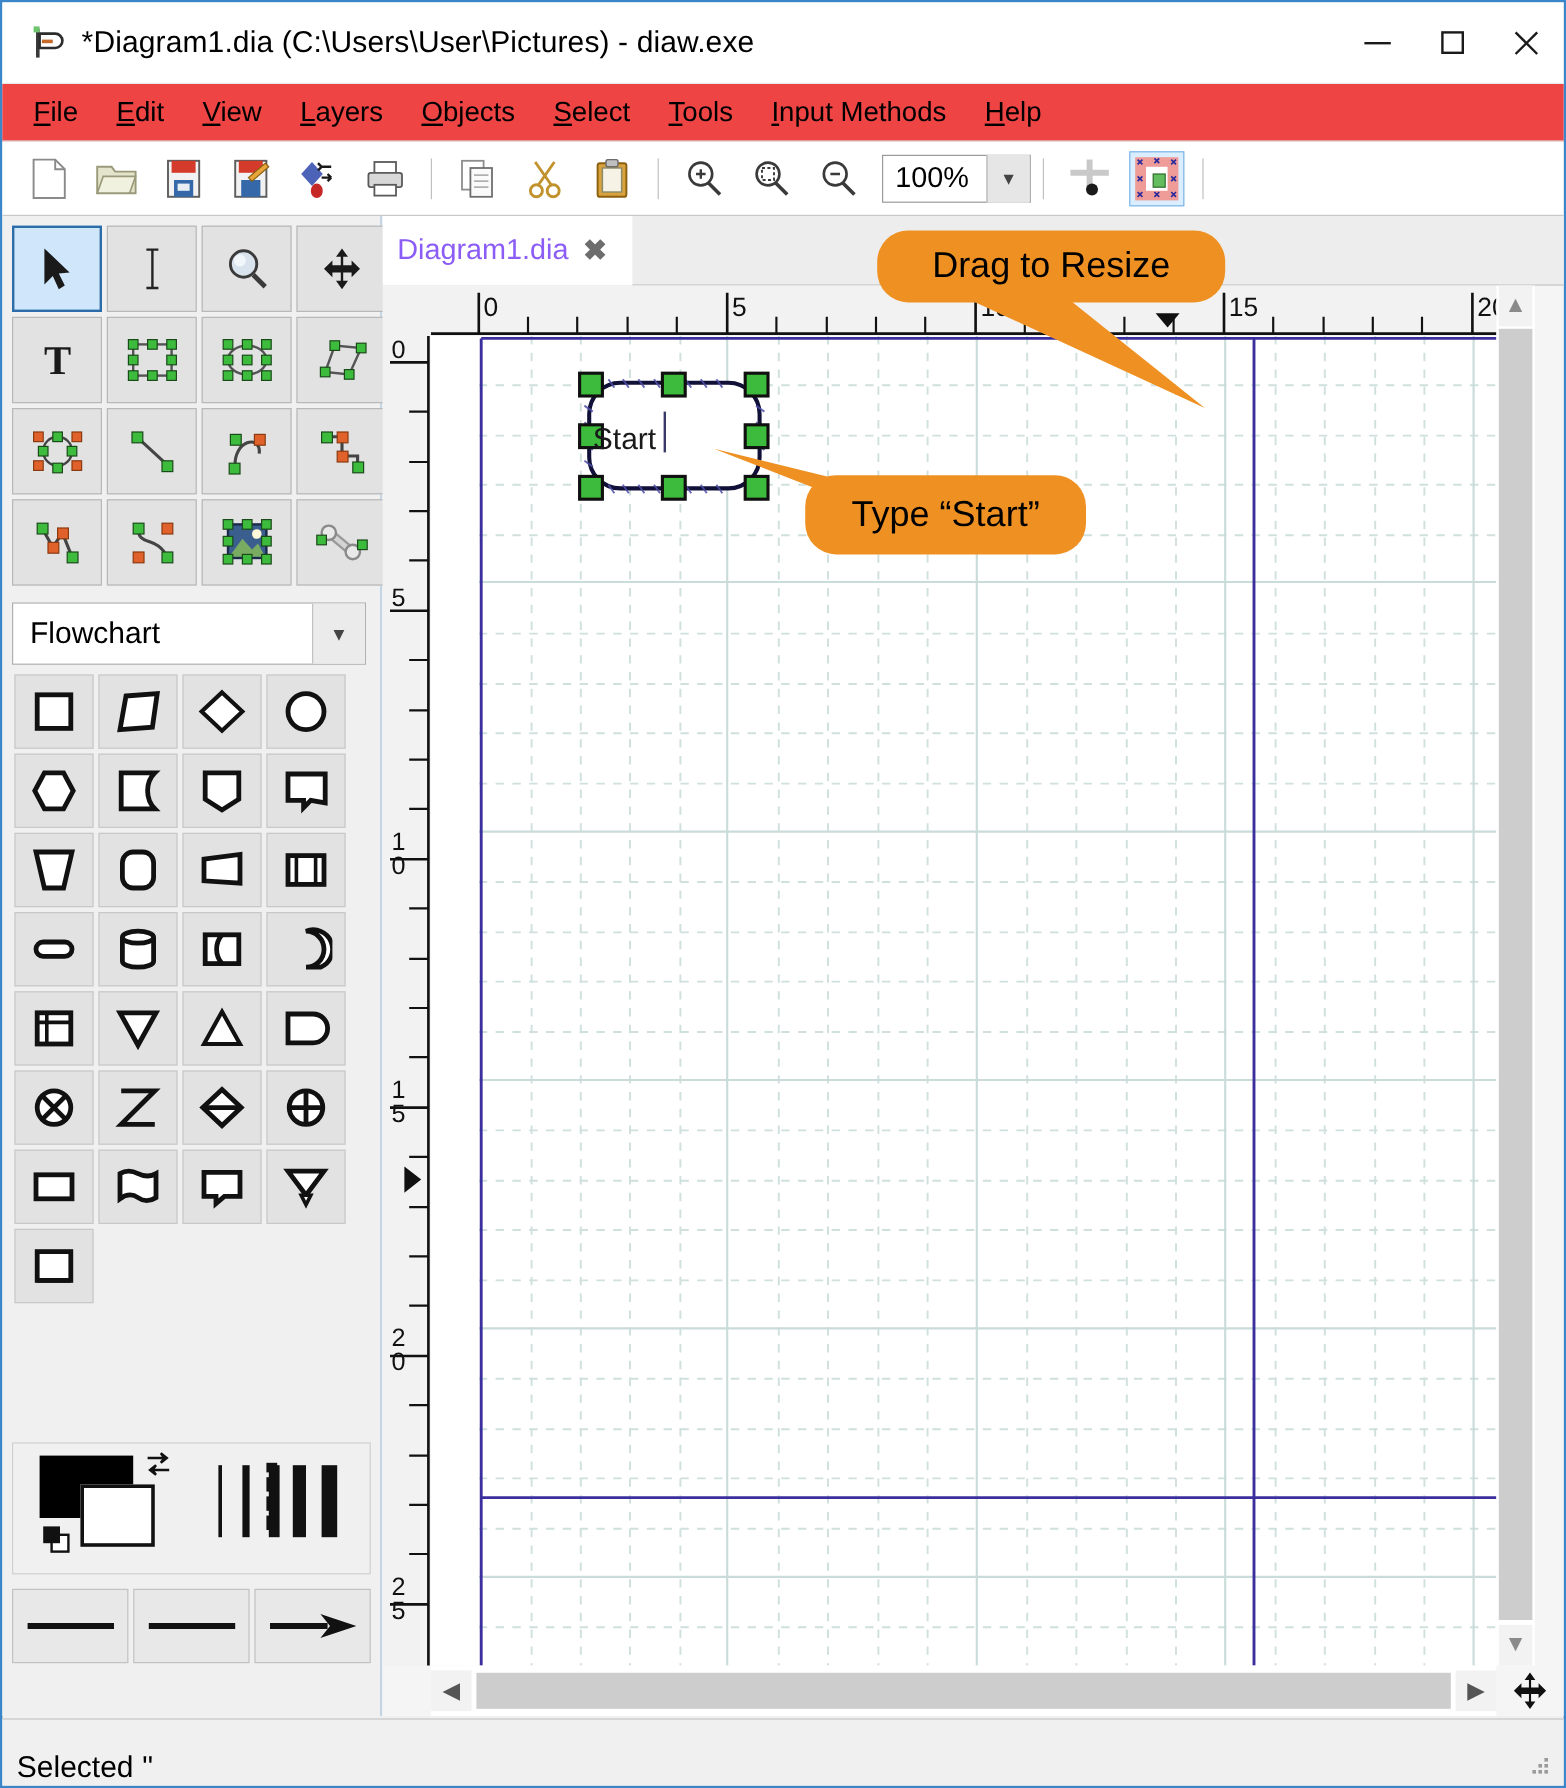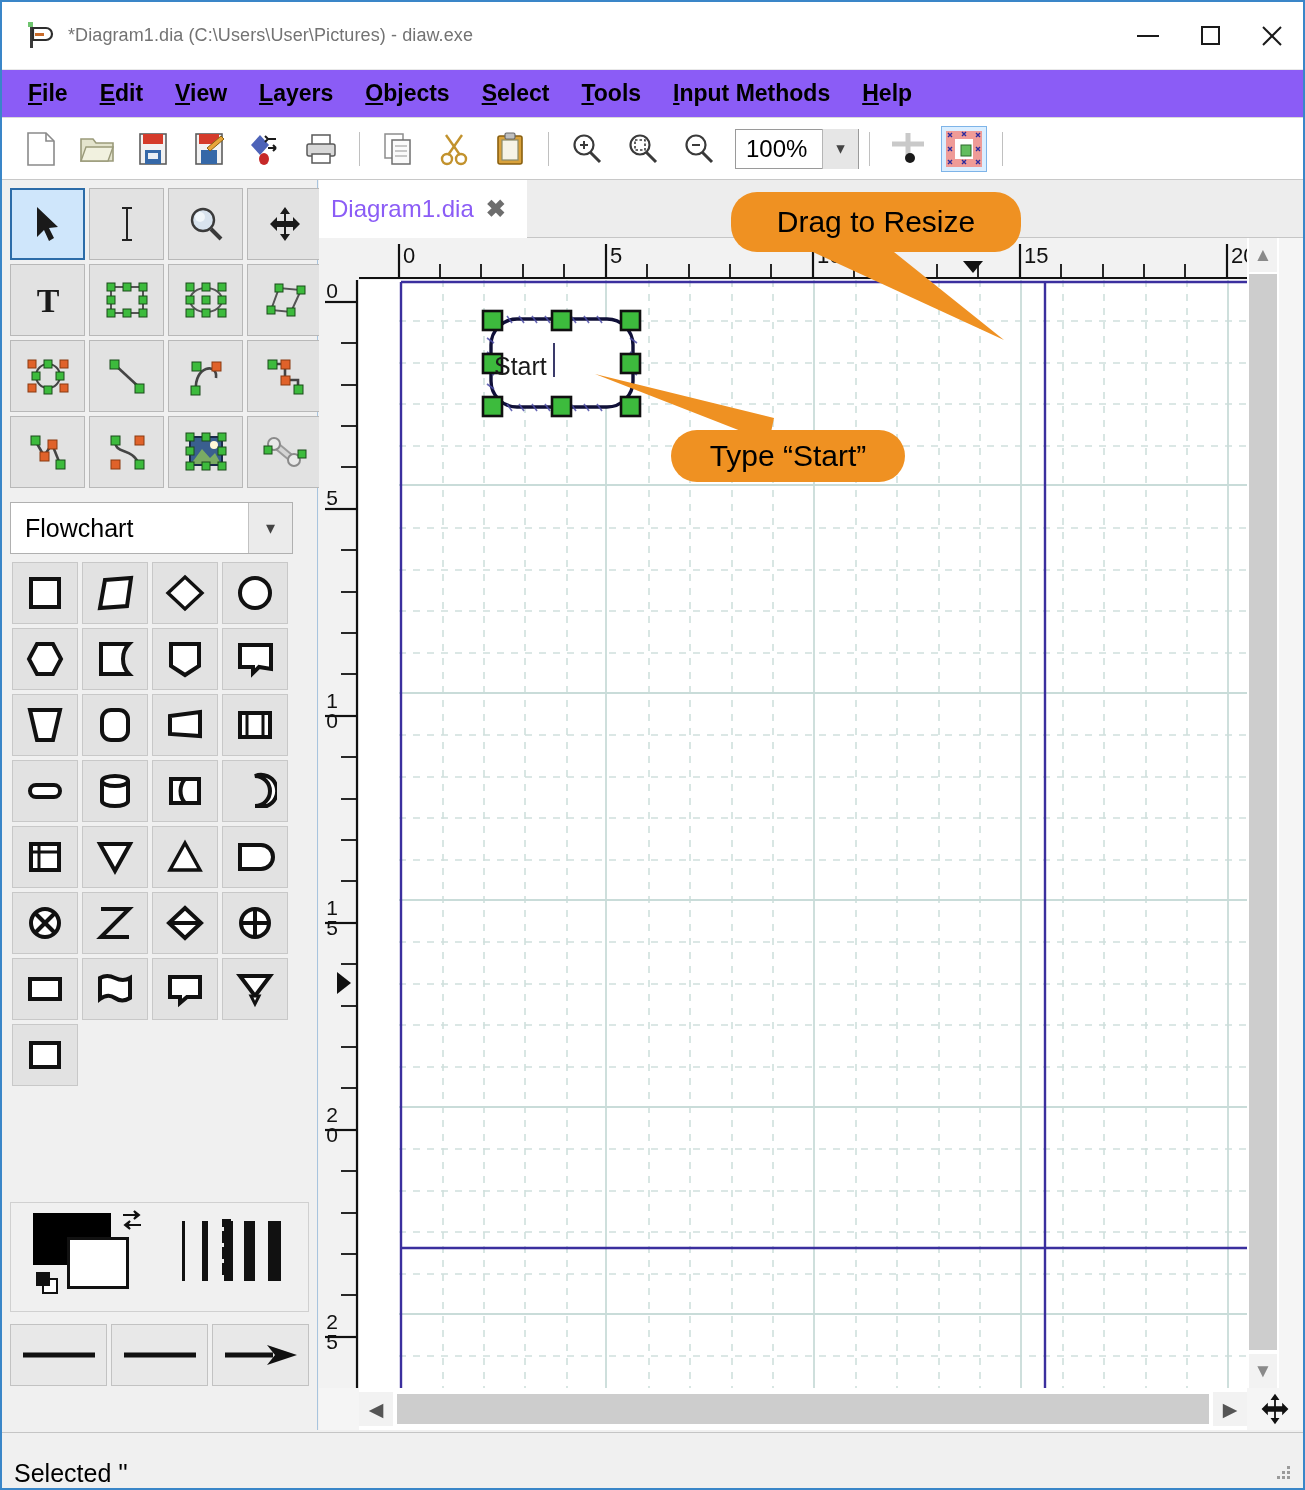--- a/index.html
+++ b/index.html
@@ -21,36 +21,35 @@
     position: absolute; top: 0; left: 0; right: 0; height: 68px;
     background: #ffffff;
     display: flex; align-items: center;
     border-bottom: 1px solid #e8e8e8;
   }
   .app-icon {
     width: 30px; height: 30px; margin-left: 22px; margin-right: 14px;
     position: relative; flex: none;
   }
   .title-text {
-    font-size: 18px; color: #737373; letter-spacing: 0.1px; white-space: nowrap;
+    font-size: 25px; color: #000000; letter-spacing: 0.1px; white-space: nowrap;
   }
   .win-btns { margin-left: auto; display: flex; height: 68px; }
   .win-btn {
     width: 62px; height: 68px; display: flex; align-items: center; justify-content: center;
     position: relative;
   }
   .min-glyph { width: 22px; height: 2px; background: #1a1a1a; display: block; }
   .max-glyph { width: 19px; height: 19px; border: 2px solid #1a1a1a; display: block; }
 
   
   .menubar {
     position: absolute; top: 68px; left: 0; right: 0; height: 48px;
-    background: #8b5cf6; display: flex; align-items: center;
+    background: #ef4444; display: flex; align-items: center;
     border-bottom: 1px solid #d9d9d9;
-    font-weight: bold;
   }
   .menu-item {
     font-size: 23px; color: #000; padding: 2px 16px; white-space: nowrap;
   }
   .menu-item:first-child { margin-left: 10px; }
   .menu-item u { text-decoration: underline; }
 
   
   .toolbar {
     position: absolute; top: 116px; left: 0; right: 0; height: 62px;
@@ -87,21 +86,21 @@
     display: grid; grid-template-columns: repeat(4, 75px);
     gap: 4px; padding: 8px 0 0 8px;
   }
   .toolcell {
     width: 75px; height: 72px; background: #e2e2e2; border: 1px solid #b8b8b8;
     display: flex; align-items: center; justify-content: center; position: relative;
   }
   .toolcell.active { background: #cfe6fb; border: 2px solid #2c6ca8; }
 
   .sheet-combo {
-    margin: 14px 24px 0 8px; height: 52px; background: #ffffff;
+    margin: 14px 12px 0 8px; height: 52px; background: #ffffff;
     border: 1px solid #b0b0b0; display: flex; align-items: center;
   }
   .sheet-combo .sval { flex: 1; font-size: 25px; padding-left: 14px; color: #000; }
   .sheet-combo .sarrow {
     width: 44px; height: 50px; background: #ebebeb; border-left: 1px solid #c2c2c2;
     display: flex; align-items: center; justify-content: center; font-size: 18px; color: #444;
   }
 
   .shapegrid {
     display: grid; grid-template-columns: repeat(4, 66px);
@@ -994,21 +993,21 @@
     <svg class="callout-tail" style="left:350px; top:0px; width:420px; height:180px;">
       <path d="M70 38 L335 160 L160 20 Z" fill="#ef9122"></path>
     </svg>
     <div class="callout" style="left:412px; top:12px; width:290px; height:60px;">
       <span>Drag to Resize</span>
     </div>
 
     <svg class="callout-tail" style="left:250px; top:170px; width:420px; height:130px;">
       <path d="M26 24 L200 92 L205 68 Z" fill="#ef9122"></path>
     </svg>
-    <div class="callout" style="left:352px; top:250px; width:234px; height:52px;align-items:center;">
+    <div class="callout" style="left:352px; top:216px; width:234px; height:66px;align-items:center;">
       <span>Type “Start”</span>
     </div>
   </div>
 
   <div class="statusbar">
     <div class="status-text">Selected ''</div>
     <div class="status-grip">
       <svg width="22" height="22" viewBox="0 0 22 22">
         <g fill="#9a9a9a">
           <rect x="16" y="4" width="3" height="3"></rect>

